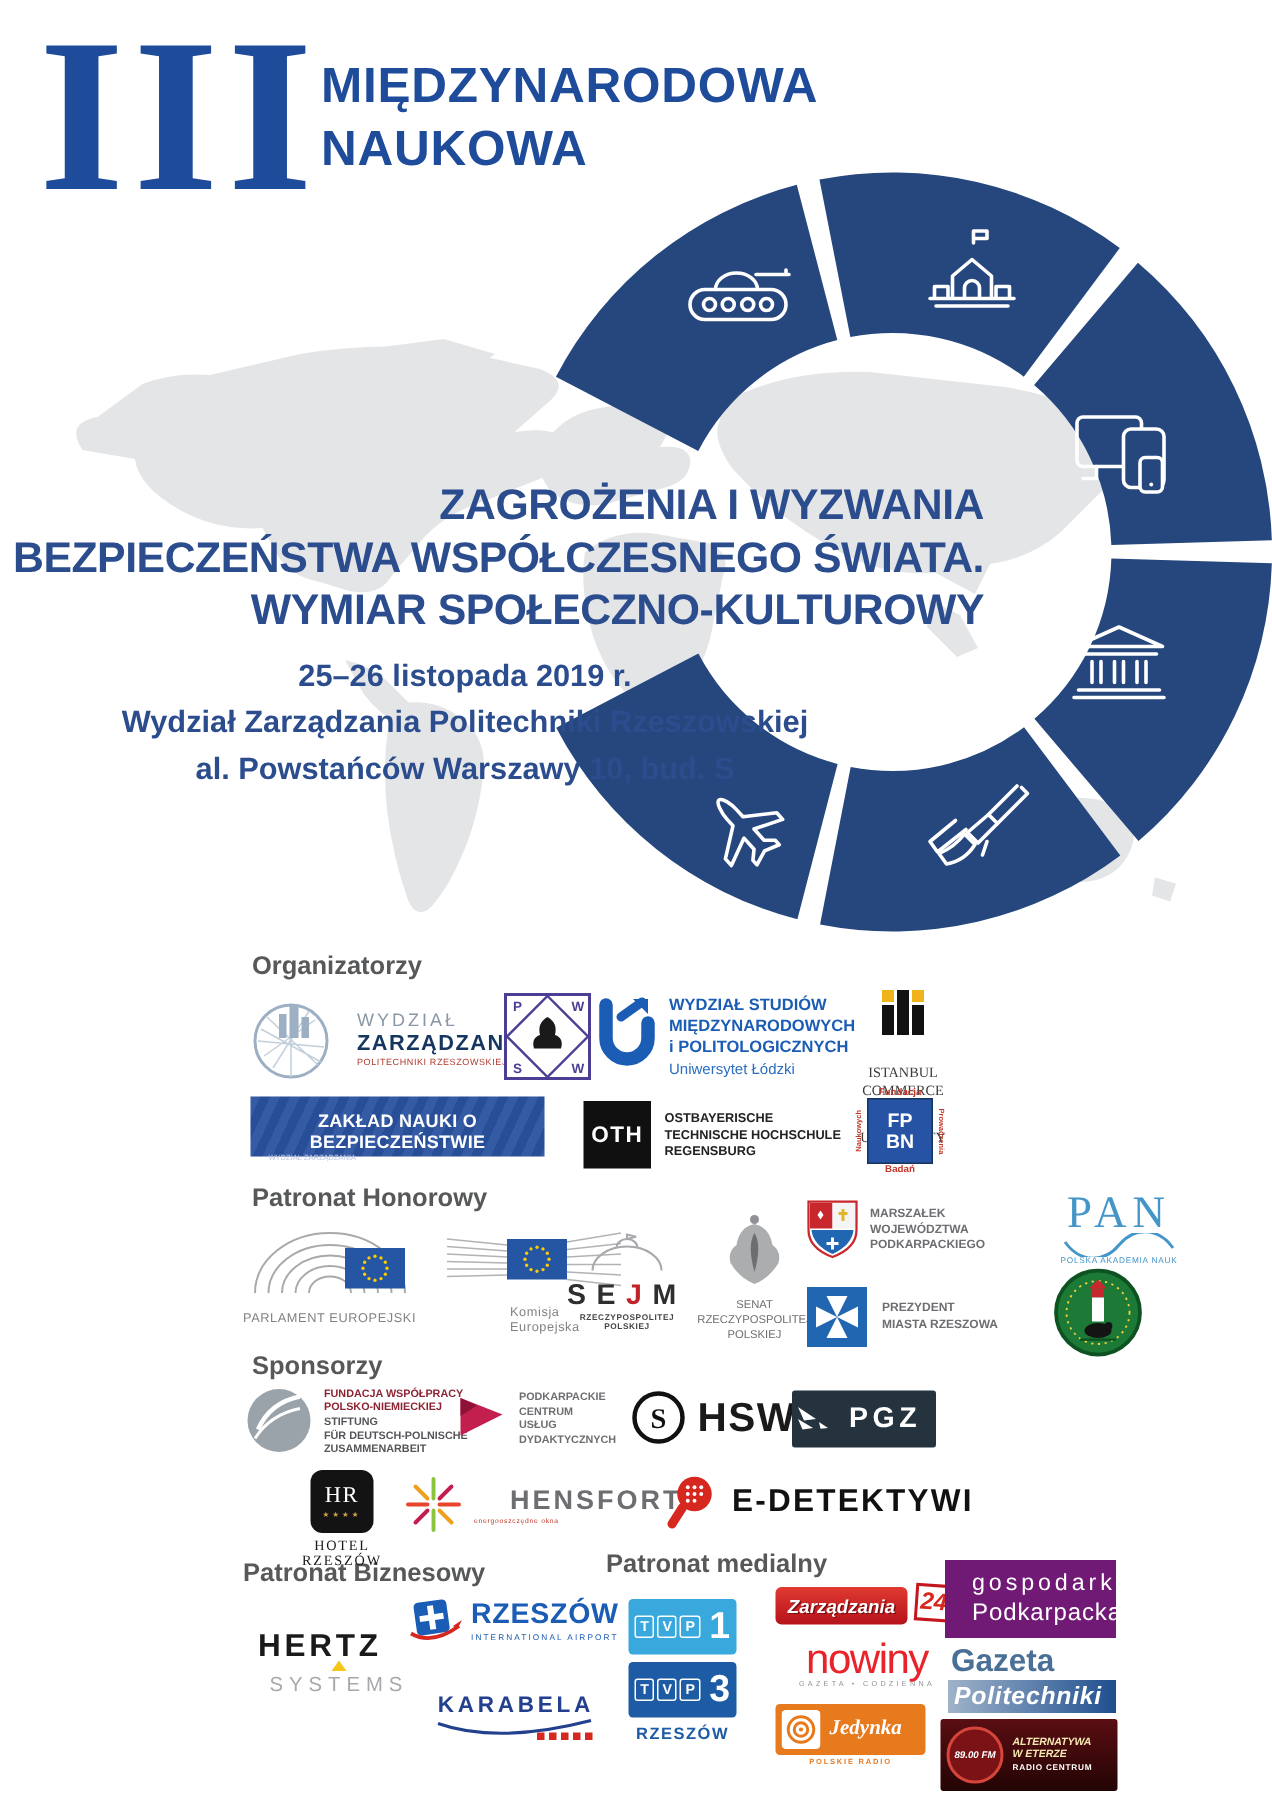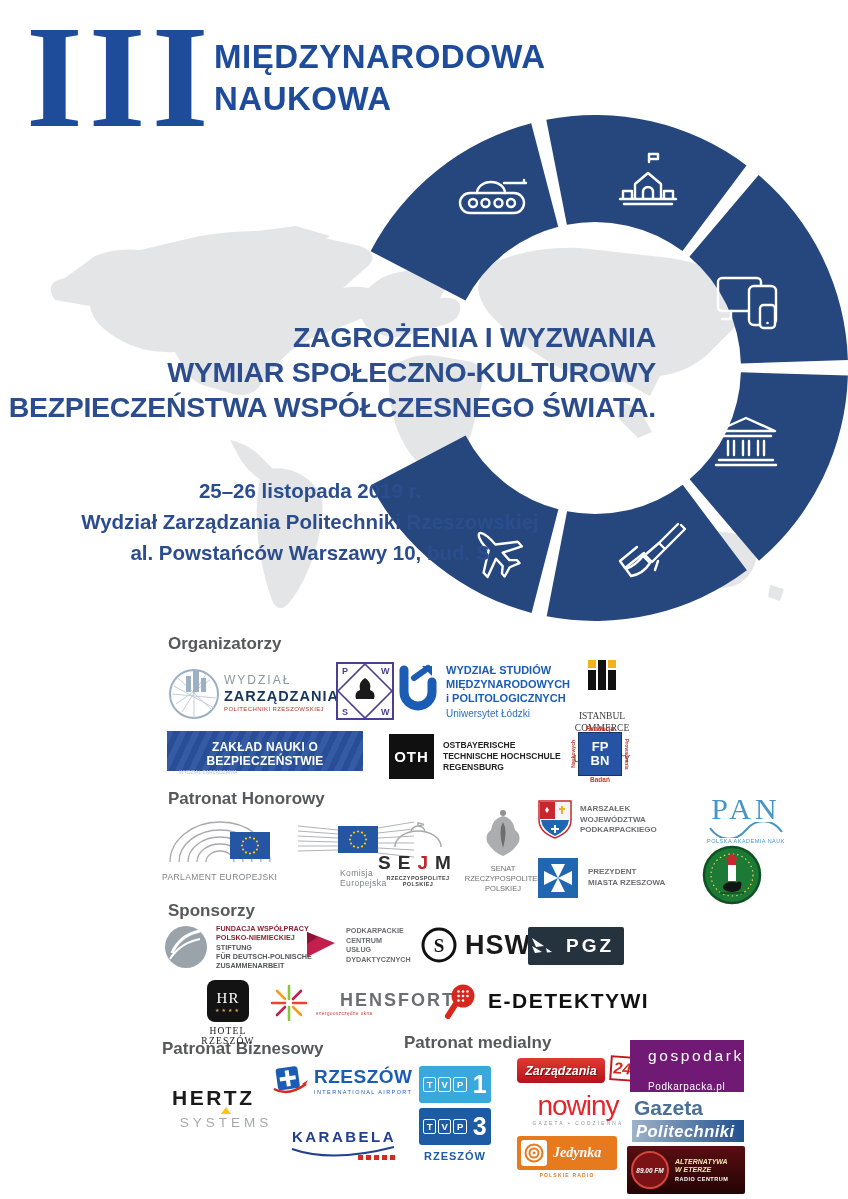--- a/index.html
+++ b/index.html
@@ -7,21 +7,21 @@
           font-family:"Liberation Sans",sans-serif;}
   .abs{position:absolute;}
   
   .numeral{left:26px;top:4px;font-family:"Liberation Serif",serif;font-weight:900;
            font-size:146px;line-height:1;color:#1e4c9a;letter-spacing:6px;}
   .htitle{left:214px;top:36px;font-size:33px;font-weight:700;color:#1e4c9a;line-height:1.26;letter-spacing:.5px;}
   
   .hero-title{right:192px;top:320px;text-align:right;font-size:28.5px;font-weight:700;
               color:#2b4d8e;line-height:1.23;letter-spacing:-.3px;white-space:nowrap;}
   .hero-meta{left:60px;top:436px;width:500px;text-align:center;font-size:20.5px;font-weight:700;
-             color:#2b4d8e;line-height:1.5;margin-top:40px;}
+             color:#2b4d8e;line-height:1.5;}
   
   .shead{font-size:17px;font-weight:700;color:#57585a;}
   
   .col{display:flex;flex-direction:column;}
   .ctr{text-align:center;gap:19px;}
   
   .wz-l1{font-size:12px;color:#8a97a5;letter-spacing:2px;}
   .wz-l2{font-size:14.5px;font-weight:800;color:#16355f;letter-spacing:1px;margin-top:1px;}
   .wz-l3{font-size:6px;color:#b03a2e;letter-spacing:.4px;margin-top:2px;}
   .ul-l{font-size:11px;font-weight:800;color:#1b5cb5;line-height:1.25;}
@@ -83,21 +83,21 @@
   .sn-24{position:absolute;right:-2px;top:-2px;width:25px;height:25px;background:#fff;border:2px solid #c4161c;
          transform:rotate(4deg);display:flex;align-items:center;justify-content:center;color:#d6281e;
          font-size:16px;font-weight:800;font-style:italic;box-sizing:border-box;}
   .now-mark{font-size:28px;font-weight:400;color:#e8232a;letter-spacing:-1px;text-align:center;line-height:1;}
   .now-sub{font-size:4.8px;color:#909295;letter-spacing:2.2px;text-align:center;margin-top:1px;}
   .jed-box{width:100px;height:34px;background:#e87a1e;border-radius:3px;display:flex;align-items:center;gap:6px;padding-left:4px;box-sizing:border-box;}
   .jed-word{font-family:"Liberation Serif",serif;font-style:italic;font-weight:700;font-size:14px;color:#fff;}
   .jed-sub{font-size:5px;font-weight:700;color:#e87a1e;letter-spacing:1.2px;text-align:center;margin-top:2px;}
   .gos-box{width:114px;height:52px;background:#701a75;color:#fff;box-sizing:border-box;padding:7px 0 0 18px;}
   .gos-l1{font-size:15.5px;letter-spacing:2.6px;}
-  .gos-l2{font-size:10px;letter-spacing:.6px;margin-top:16px;}
+  .gos-l2{font-size:16px;letter-spacing:.6px;margin-top:2px;}
   .gaz-l1{font-size:21px;font-weight:600;color:#4a7096;margin-left:2px;}
   .gaz-bar{width:112px;height:22px;background:linear-gradient(90deg,#9fb3c9,#1f4f8f);display:flex;align-items:center;}
   .gaz-l2{color:#fff;font-weight:800;font-style:italic;font-size:16.5px;margin-left:4px;letter-spacing:.5px;}
   .rad-box{width:118px;height:48px;background:linear-gradient(#5a0e12,#230404);border-radius:2px;display:flex;align-items:center;}
   .rad-circ{width:34px;height:34px;border-radius:50%;background:#7a1216;border:2px solid #d6453c;margin-left:4px;
             display:flex;align-items:center;justify-content:center;color:#fff;font-size:6.5px;font-weight:800;font-style:italic;}
   .rad-col{margin-left:6px;}
   .rad-l1{font-size:7px;font-weight:800;font-style:italic;color:#f3e9b0;line-height:1.2;}
   .rad-l3{font-size:5.5px;font-weight:700;color:#fff;margin-top:2px;letter-spacing:.5px;}
 </style>
@@ -194,36 +194,36 @@
   </svg>
 
   <div class="abs numeral">III</div>
   <div class="abs htitle">
     <div>MIĘDZYNARODOWA</div>
     <div>NAUKOWA</div>
   </div>
 
   <div class="abs hero-title">
     <div>ZAGROŻENIA I WYZWANIA</div>
+    <div>BEZPIECZEŃSTWA WSPÓŁCZESNEGO ŚWIATA.</div>
     <div>WYMIAR SPOŁECZNO-KULTUROWY</div>
-    <div>BEZPIECZEŃSTWA WSPÓŁCZESNEGO ŚWIATA.</div>
   </div>
   <div class="abs hero-meta">
     <div>25–26 listopada 2019 r.</div>
     <div>Wydział Zarządzania Politechniki Rzeszowskiej</div>
     <div>al. Powstańców Warszawy 10, bud. S</div>
   </div>
 
   <div class="abs shead" style="left:168px;top:634px">Organizatorzy</div>
   <div class="abs shead" style="left:168px;top:789px">Patronat Honorowy</div>
   <div class="abs shead" style="left:168px;top:901px">Sponsorzy</div>
   <div class="abs shead" style="left:162px;top:1039px">Patronat Biznesowy</div>
   <div class="abs shead" style="left:404px;top:1033px">Patronat medialny</div>
 
-  <div class="abs" style="left:166px;top:664px;display:flex;gap:2px;align-items:center">
+  <div class="abs" style="left:166px;top:664px;display:flex;gap:16px;align-items:center">
     <svg width="56" height="56" viewBox="0 0 56 56">
       <circle cx="28" cy="30" r="24" fill="none" stroke="#9db0c3" stroke-width="2"></circle>
       <g stroke="#c3cfdb" stroke-width="1">
         <path d="M8,22 L48,44 M6,30 L50,34 M10,40 L44,16 M16,48 L40,10 M28,6 V54 M12,14 L46,46"></path>
       </g>
       <g fill="#9db0c3">
         <rect x="20" y="12" width="5" height="16"></rect>
           <rect x="27" y="6" width="6" height="22"></rect>
           <rect x="35" y="14" width="5" height="14"></rect>
       </g>

